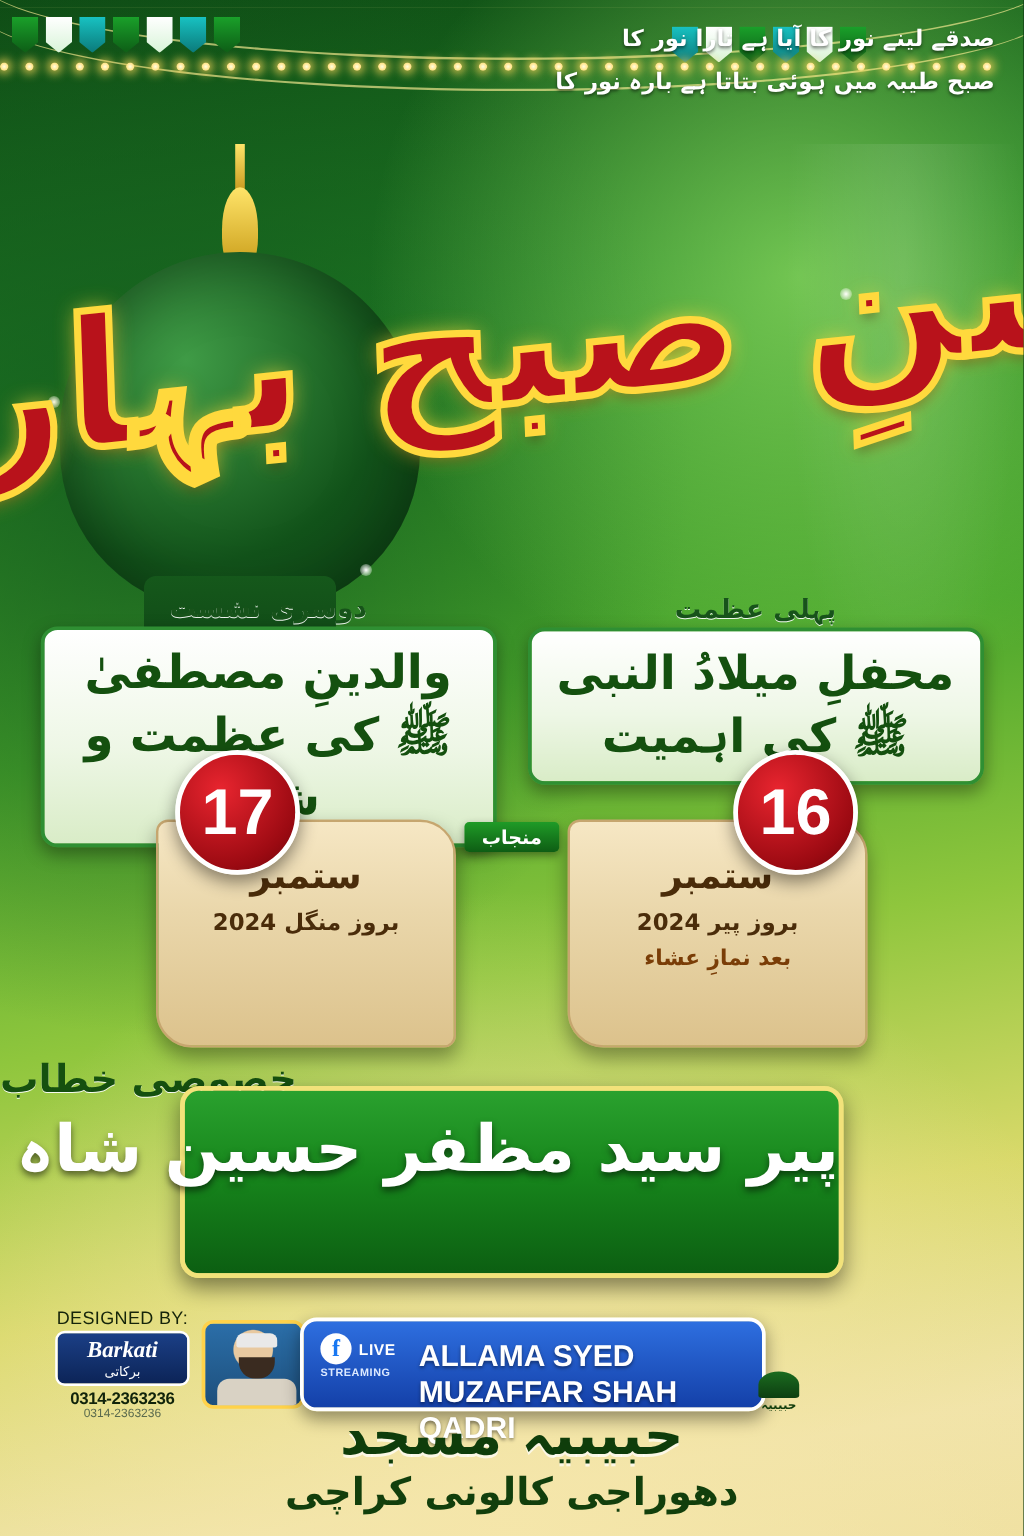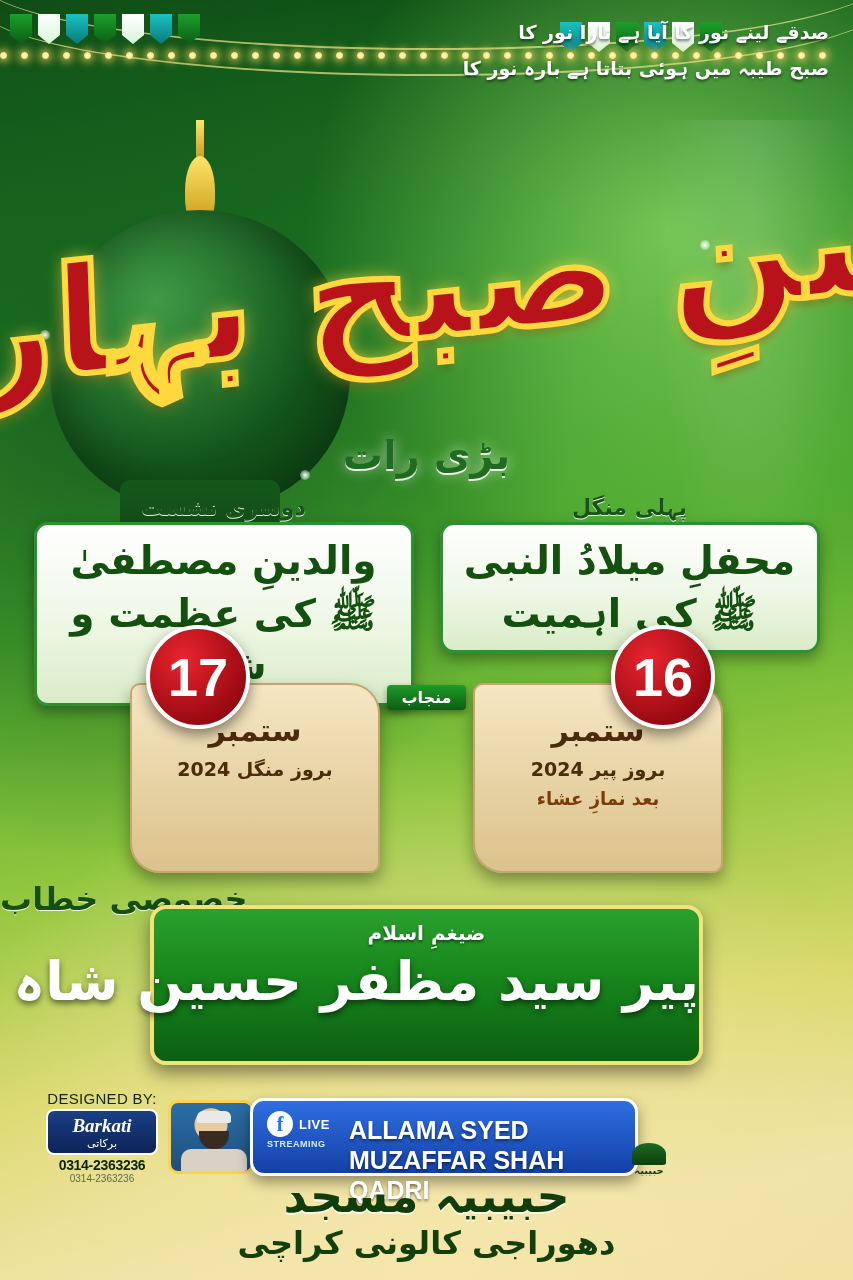--- a/index.html
+++ b/index.html
@@ -414,25 +414,24 @@
   </div>
 
   <div class="couplet">
     <div>صدقے لینے نور کا آیا ہے تارا نور کا</div>
     <div>صبح طیبہ میں ہوئی بتاتا ہے بارہ نور کا</div>
   </div>
 
   <div class="title-wrap">
     <div class="title">جشنِ صبح بہاراں</div>
   </div>
-  <div class="subtitle">بڑی رات</div>
 
   <div class="sessions">
     <div class="session">
-      <div class="cap">پہلی منگل</div>
+      <div class="cap">پہلی عظمت</div>
       <div class="ribbon">محفلِ میلادُ النبی ﷺ کی اہمیت</div>
     </div>
     <div class="session">
       <div class="cap">دوسری نشست</div>
       <div class="ribbon">والدینِ مصطفیٰ ﷺ کی عظمت و شان</div>
     </div>
   </div>
 
   <div class="scrolls">
     <div class="scroll right">
@@ -454,21 +453,20 @@
     </div>
     <div class="daybadge left">17</div>
 
     <div class="midbox">
       <div class="tag">منجاب</div>
     </div>
   </div>
 
   <div class="speaker-cap">خصوصی خطاب</div>
   <div class="speaker-panel">
-    <div class="small">ضیغمِ اسلام</div>
     <div class="name">پیر سید مظفر حسین شاہ قادری</div>
   </div>
 
   <div class="designer">
     <div class="dby">DESIGNED BY:</div>
     <div class="card">
       <div class="brand">Barkati</div>
       <div class="urdu">برکاتی</div>
     </div>
     <div class="phone">0314-2363236</div>

